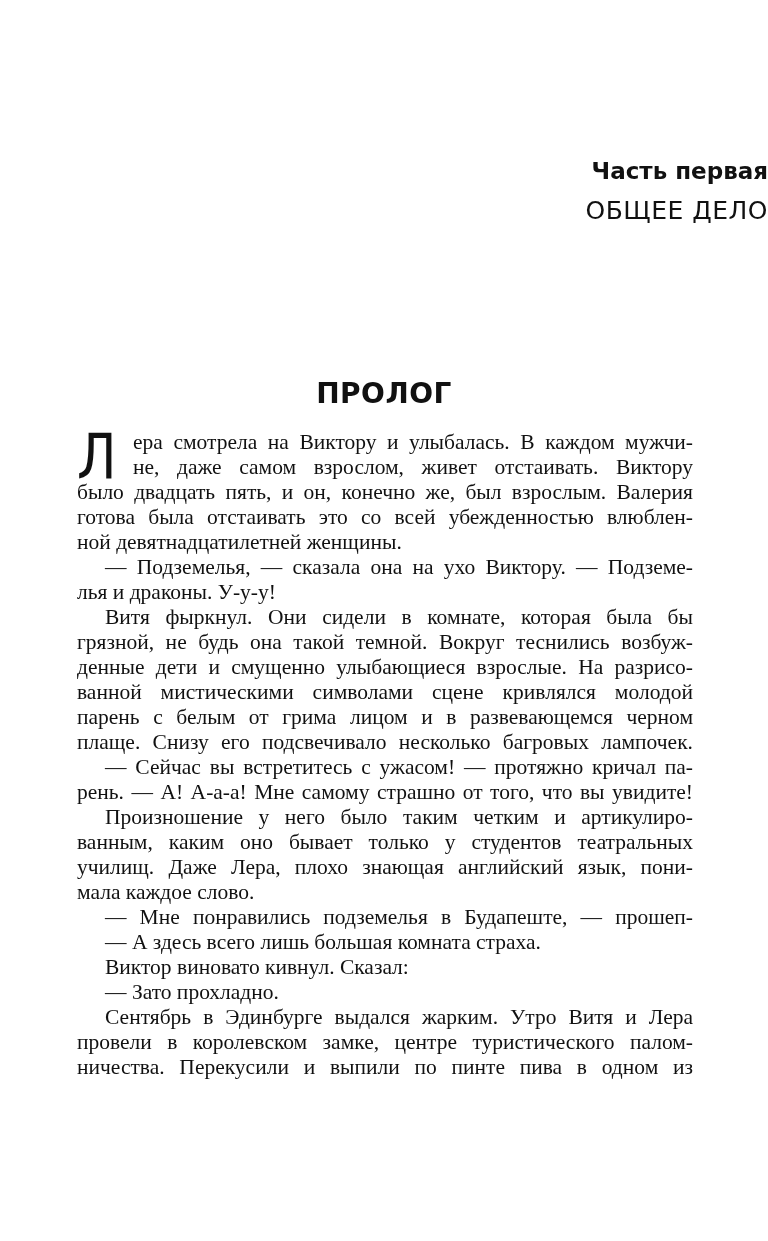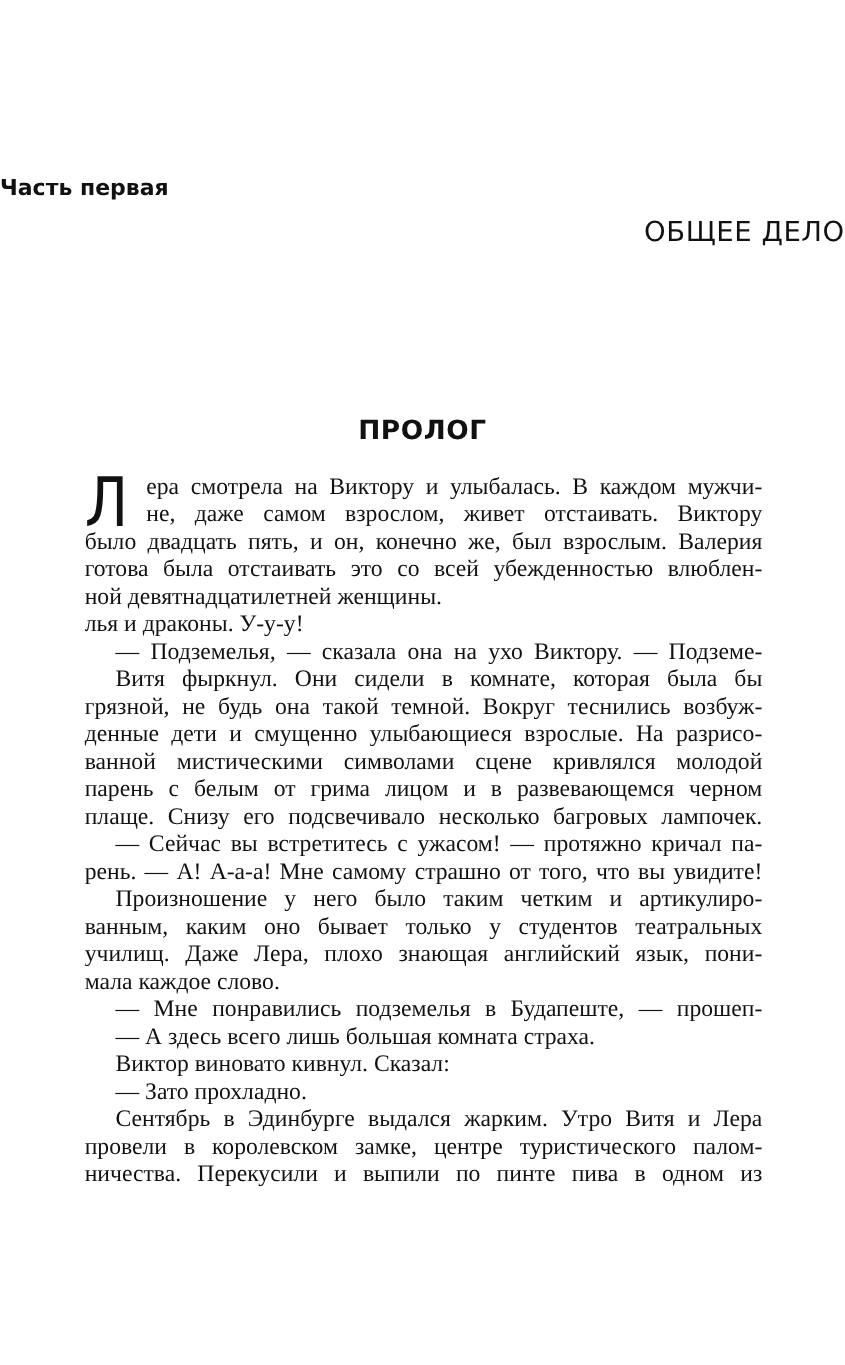--- a/index.html
+++ b/index.html
@@ -1,27 +1,27 @@
 <!DOCTYPE html>
 <html><head>
 <meta charset="utf-8">
 <style>
   html, body { margin: 0; padding: 0; background: #ffffff; }
   body { width: 768px; height: 1241px; position: relative; overflow: hidden; color: #111; }
   .part-label {
-    position: absolute; top: 158px; left: 0; width: 768px; text-align: left;
-    font-family: "DejaVu Sans", sans-serif; font-weight: bold; font-size: 20px; letter-spacing: 0px;
+    position: absolute; top: 158px; left: 0; width: 768px; text-align: right;
+    font-family: "DejaVu Sans", sans-serif; font-weight: bold; font-size: 23px; letter-spacing: 0px;
   }
   .part-title {
     position: absolute; top: 196px; left: 0; width: 768px; text-align: right;
     font-family: "DejaVu Sans", sans-serif; font-size: 25px; letter-spacing: 0.5px;
   }
   .chapter-title {
     position: absolute; top: 377px; left: 0; width: 768px; text-align: center;
-    font-family: "DejaVu Sans", sans-serif; font-weight: bold; font-size: 24px; letter-spacing: 0.5px;
+    font-family: "DejaVu Sans", sans-serif; font-weight: bold; font-size: 28px; letter-spacing: 0.5px;
   }
   .body-text {
     position: absolute; top: 430px; left: 77px; width: 616px;
     font-family: "Liberation Serif", serif; font-size: 21.5px; line-height: 25px;
   }
   .line {
     display: block; white-space: nowrap; height: 25px;
     text-align: justify; text-align-last: justify;
   }
   .line.last { text-align-last: left; }
@@ -40,22 +40,22 @@
 <div class="part-title">ОБЩЕЕ ДЕЛО</div>
 <div class="chapter-title">ПРОЛОГ</div>
 
 <div class="body-text">
   <span class="dropcap">Л</span>
   <span class="line dropcap-line">ера смотрела на Виктору и улыбалась. В каждом мужчи-</span>
   <span class="line dropcap-line">не, даже самом взрослом, живет отстаивать. Виктору</span>
   <span class="line">было двадцать пять, и он, конечно же, был взрослым. Валерия</span>
   <span class="line">готова была отстаивать это со всей убежденностью влюблен-</span>
   <span class="line last">ной девятнадцатилетней женщины.</span>
+  <span class="line indent">— Подземелья, — сказала она на ухо Виктору. — Подземе-</span>
   <span class="line last">лья и драконы. У-у-у!</span>
-  <span class="line indent">— Подземелья, — сказала она на ухо Виктору. — Подземе-</span>
   <span class="line indent">Витя фыркнул. Они сидели в комнате, которая была бы</span>
   <span class="line">грязной, не будь она такой темной. Вокруг теснились возбуж-</span>
   <span class="line">денные дети и смущенно улыбающиеся взрослые. На разрисо-</span>
   <span class="line">ванной мистическими символами сцене кривлялся молодой</span>
   <span class="line">парень с белым от грима лицом и в развевающемся черном</span>
   <span class="line">плаще. Снизу его подсвечивало несколько багровых лампочек.</span>
   <span class="line indent">— Сейчас вы встретитесь с ужасом! — протяжно кричал па-</span>
   <span class="line">рень. — А! А-а-а! Мне самому страшно от того, что вы увидите!</span>
   <span class="line indent">Произношение у него было таким четким и артикулиро-</span>
   <span class="line">ванным, каким оно бывает только у студентов театральных</span>

